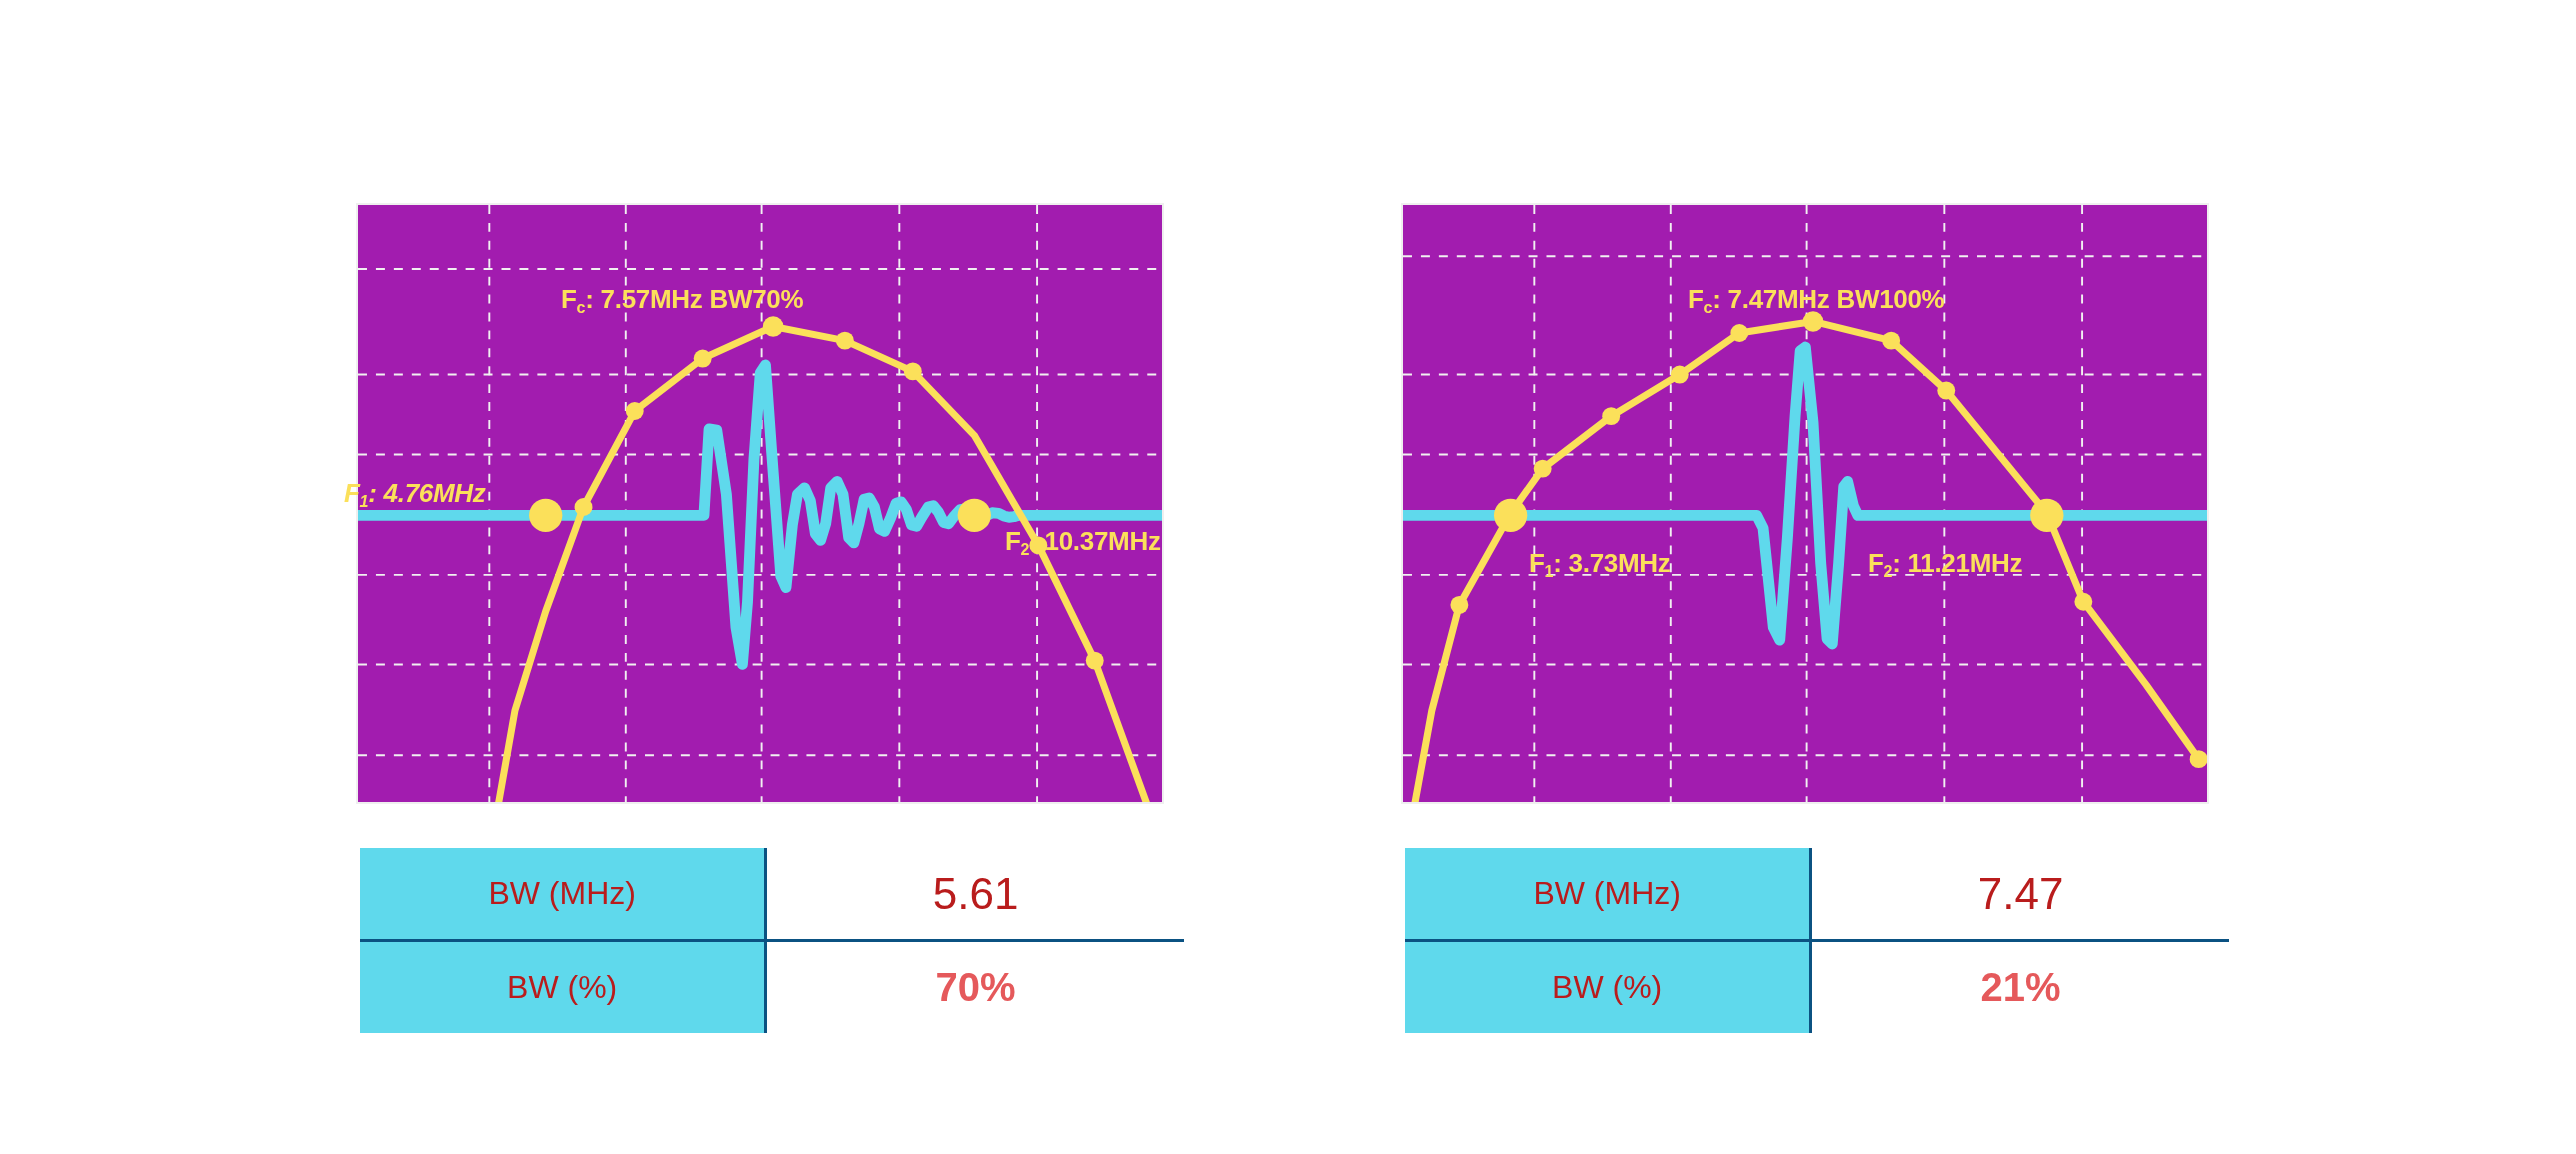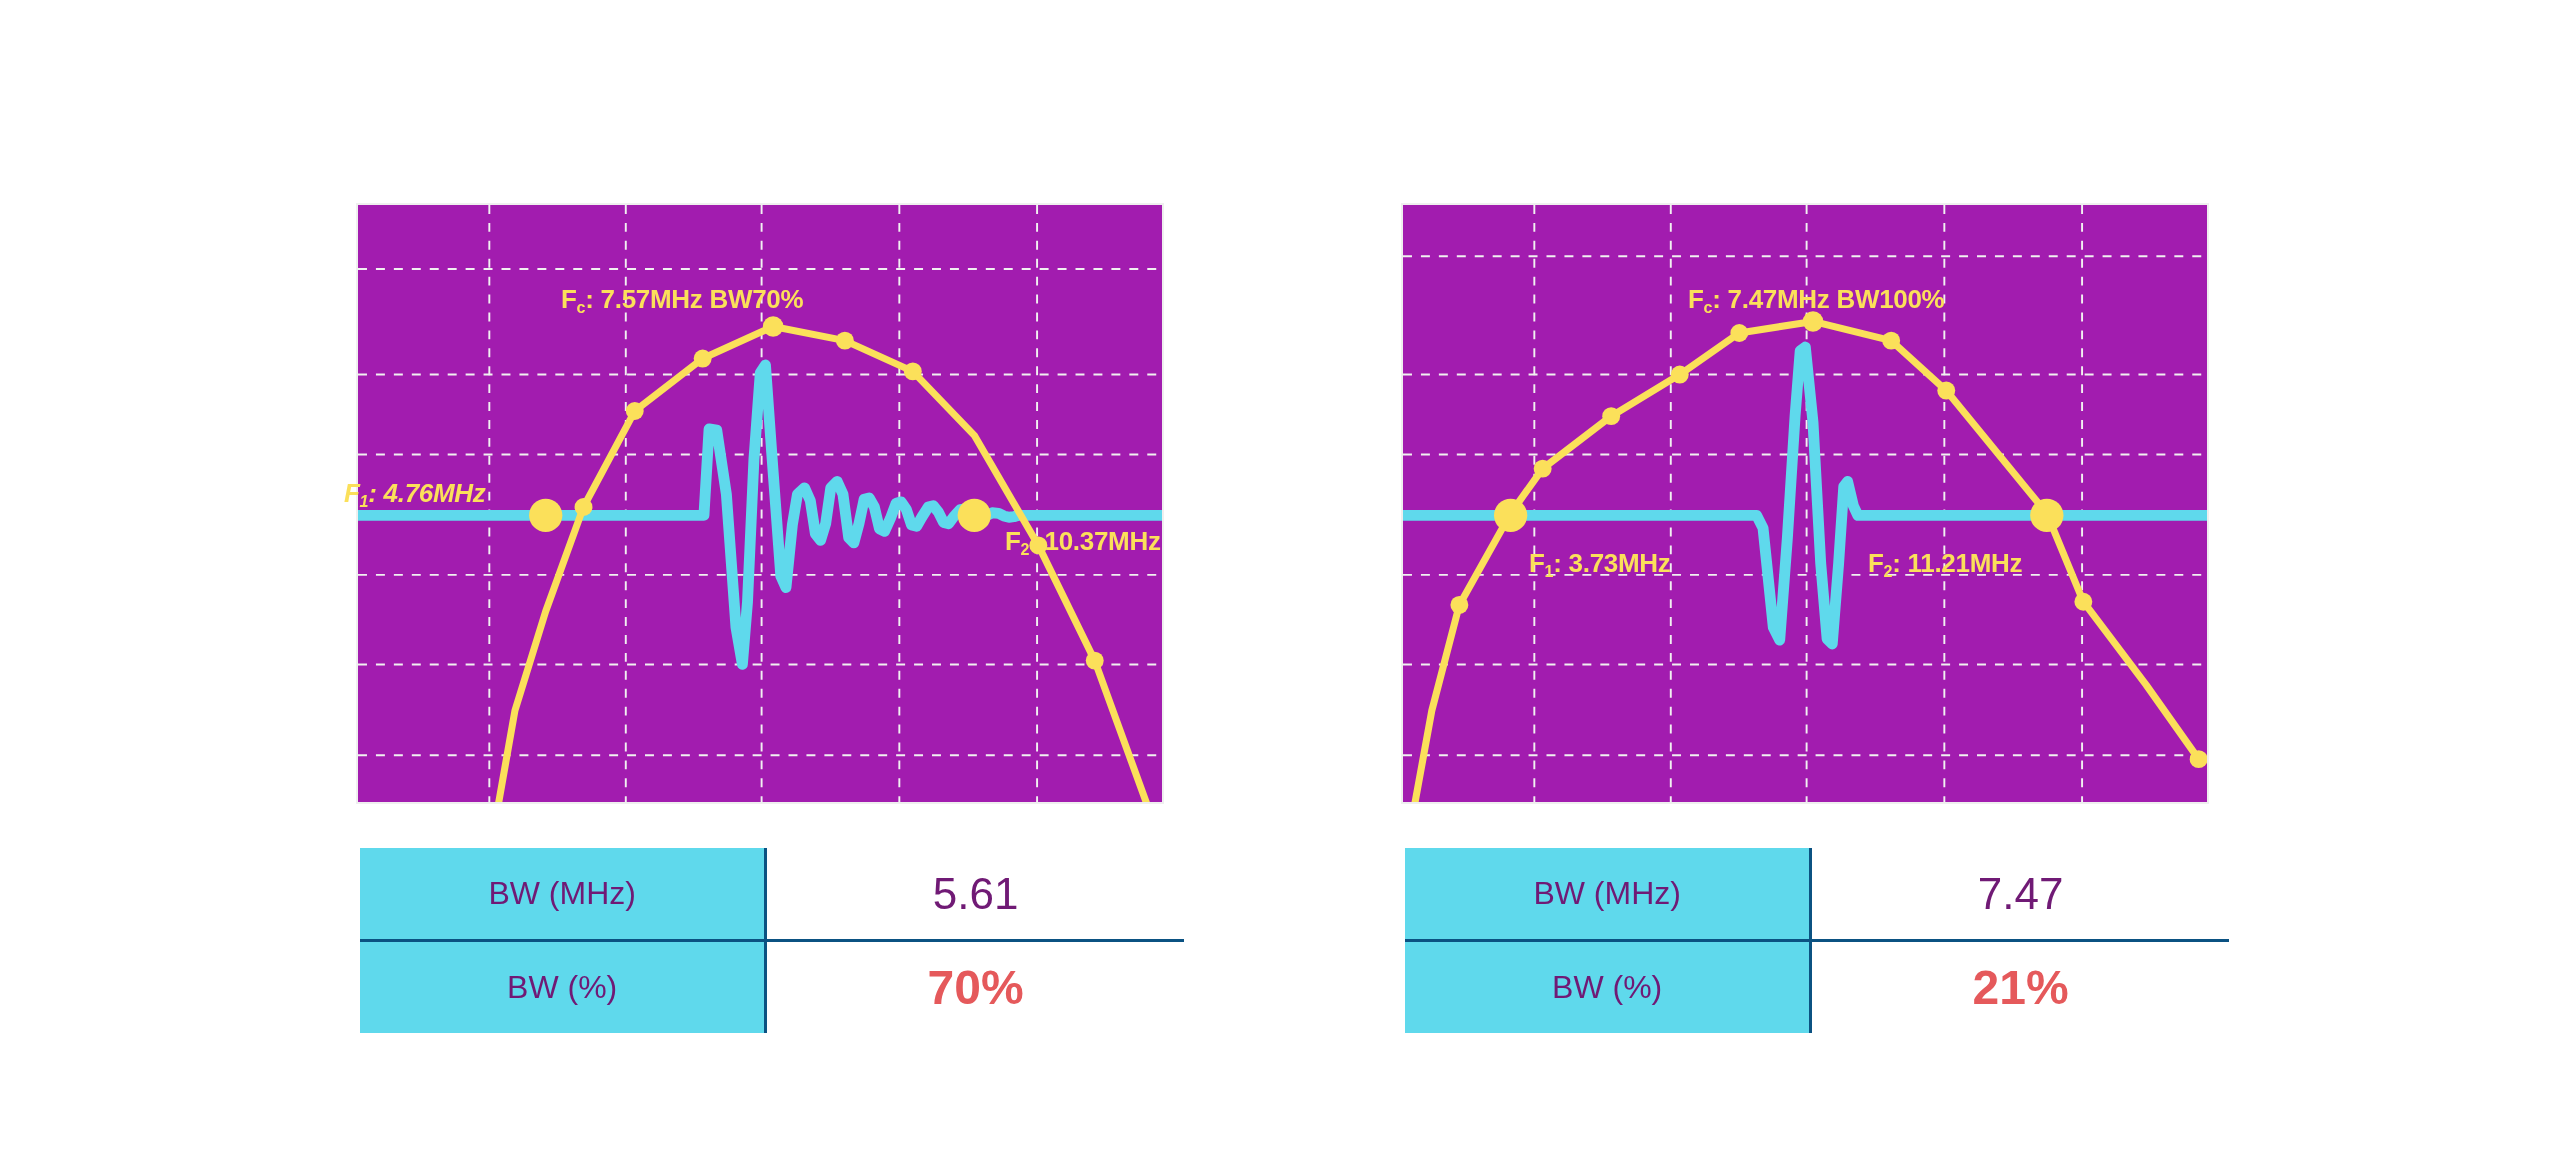--- a/index.html
+++ b/index.html
@@ -80,42 +80,42 @@
     left: 3.9px;
     width: 824px;
     border-collapse: collapse;
   }
   .bw-table td {
     padding: 0;
     height: 91px;
     vertical-align: middle;
     text-align: center;
     font-size: 32px;
-    color: #701a75;
+    color: #b91c1c;
   }
   .bw-table td.label {
     width: 406px;
     background: #5FD9EC;
     border-right: 3.2px solid #0B5282;
   }
   .bw-table td.value {
     width: 418px;
     background: #ffffff;
   }
   .bw-table tr.row-mhz td.label { border-top: none; }
   .bw-table tr.row-mhz td.value {
     border-bottom: 3.9px solid #0B5282;
   }
   .bw-table tr.row-mhz td.label {
     border-bottom: 3.9px solid #0B5282;
   }
   .bw-table td.value.pct {
     color: #E5595B;
     font-weight: bold;
-    font-size: 48px;
+    font-size: 40px;
   }
   .bw-table td.value.num {
     font-weight: normal;
     font-size: 44px;
   }
 </style>
 </head>
 <body>
 
 <div id="stage">

